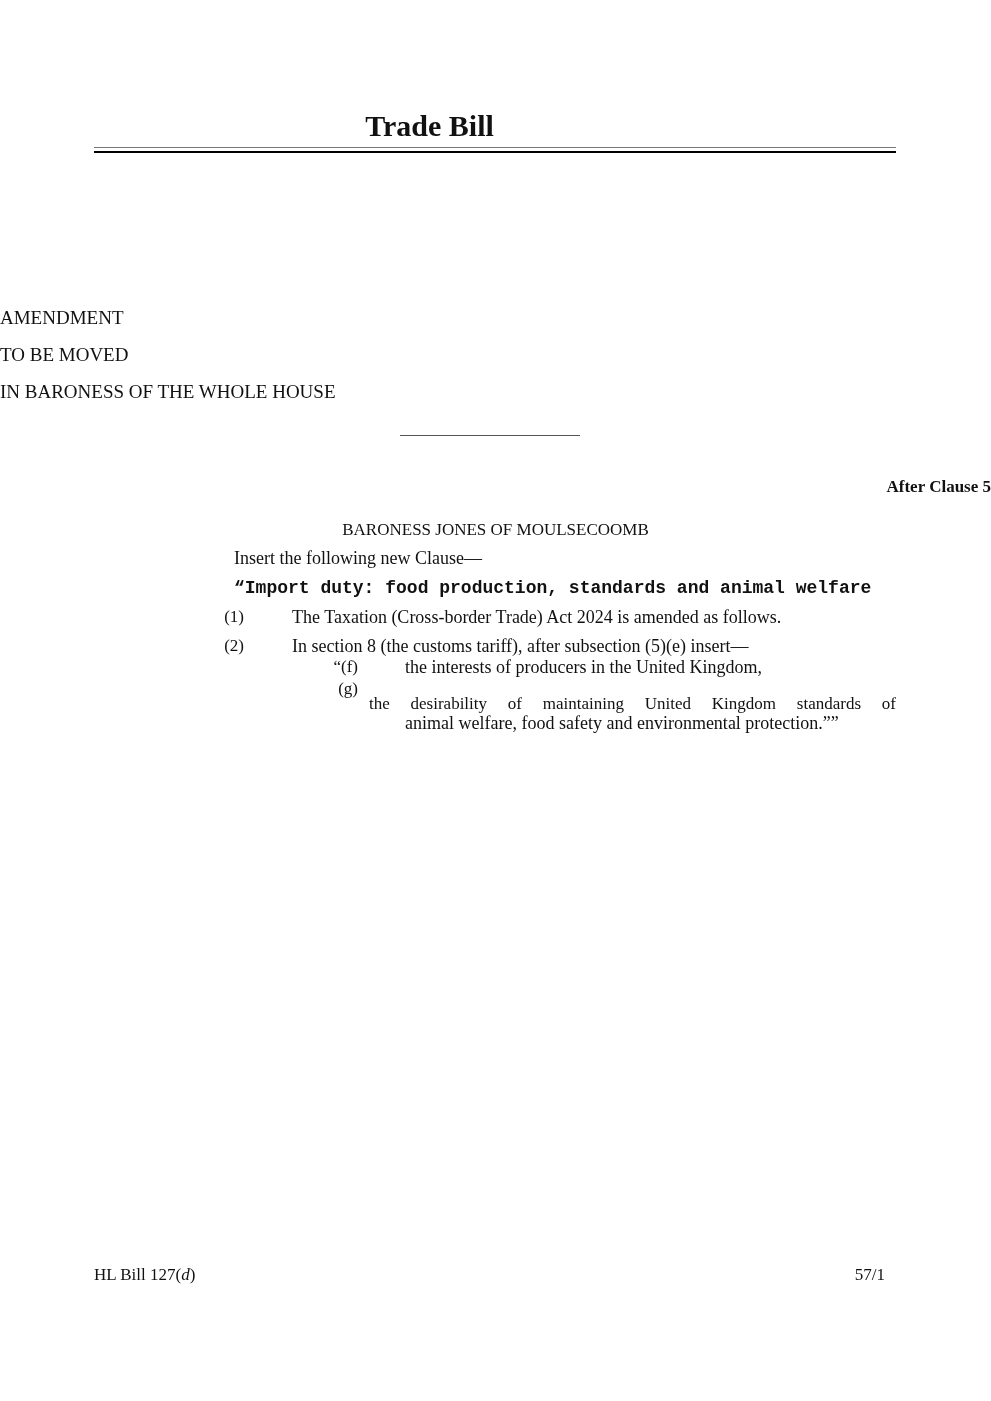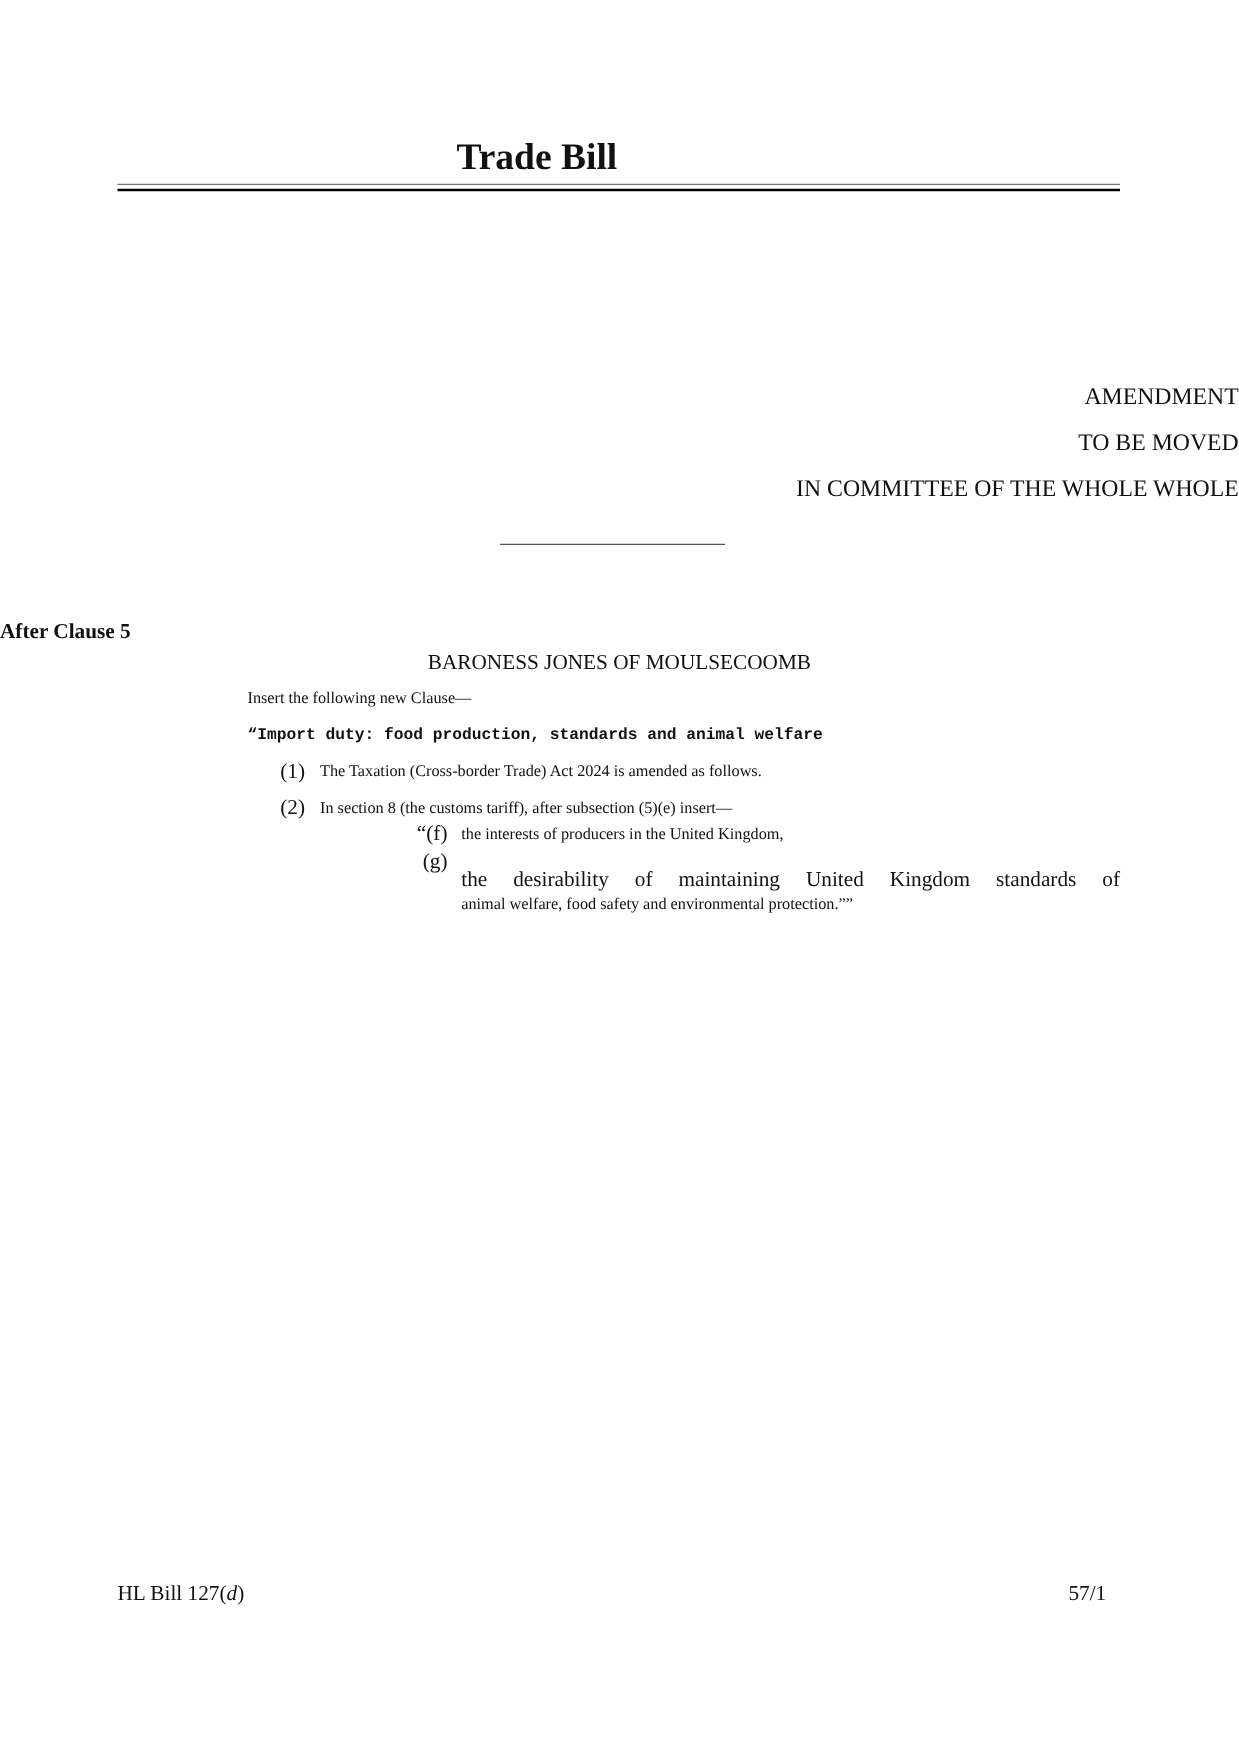--- a/index.html
+++ b/index.html
@@ -39,57 +39,57 @@
       left: 94px;
       width: 802px;
       top: 151px;
       height: 2px;
       background: #000000;
     }
     .center-line {
       position: absolute;
       left: 0;
       width: 991px;
-      text-align: right;
+      text-align: left;
       font-size: 19px;
       line-height: 24px;
     }
     .short-rule {
       position: absolute;
       left: 400px;
       width: 180px;
       top: 435px;
       height: 1px;
       background: #555555;
     }
     .heading-bold {
       position: absolute;
       left: 0;
       width: 991px;
-      text-align: left;
+      text-align: right;
       font-size: 17px;
       font-weight: bold;
       top: 476px;
       line-height: 22px;
-      margin-top: 18px;
     }
     .member-name {
       position: absolute;
       left: 0;
       width: 991px;
       text-align: center;
       top: 519px;
       font-size: 17px;
       line-height: 22px;
     }
     .body-text {
       position: absolute;
-      font-size: 13px;
+      font-size: 18px;
       line-height: 22px;
       white-space: nowrap;
+      margin-left: 36px;
     }
     .bold { font-weight: bold; }
     .num {
       position: absolute;
       font-size: 17px;
       line-height: 22px;
       text-align: right;
     }
     .justified {
       position: absolute;
@@ -118,21 +118,21 @@
   </style>
 </head>
 <body>
 
 <h1 class="page-title">Trade Bill</h1>
 <div class="rule-thin"></div>
 <div class="rule-thick"></div>
 
 <div class="center-line" style="top:306px;">AMENDMENT</div>
 <div class="center-line" style="top:343px;">TO BE MOVED</div>
-<div class="center-line" style="top:380px;">IN COMMITTEE OF THE WHOLE WHOLE</div>
+<div class="center-line" style="top:380px;">IN BARONESS OF THE WHOLE HOUSE</div>
 
 <div class="short-rule"></div>
 
 <div class="heading-bold">After Clause 5</div>
 <div class="member-name">BARONESS JONES OF MOULSECOOMB</div>
 
 <div class="body-text" style="left:198px; top:547px;">Insert the following new Clause—</div>
 <div class="body-text bold" style="left:198px; top:577px;font-family:Liberation Mono, monospace;">“Import duty: food production, standards and animal welfare</div>
 
 <div class="num" style="left:212px; width:32px; top:606px;">(1)</div>

